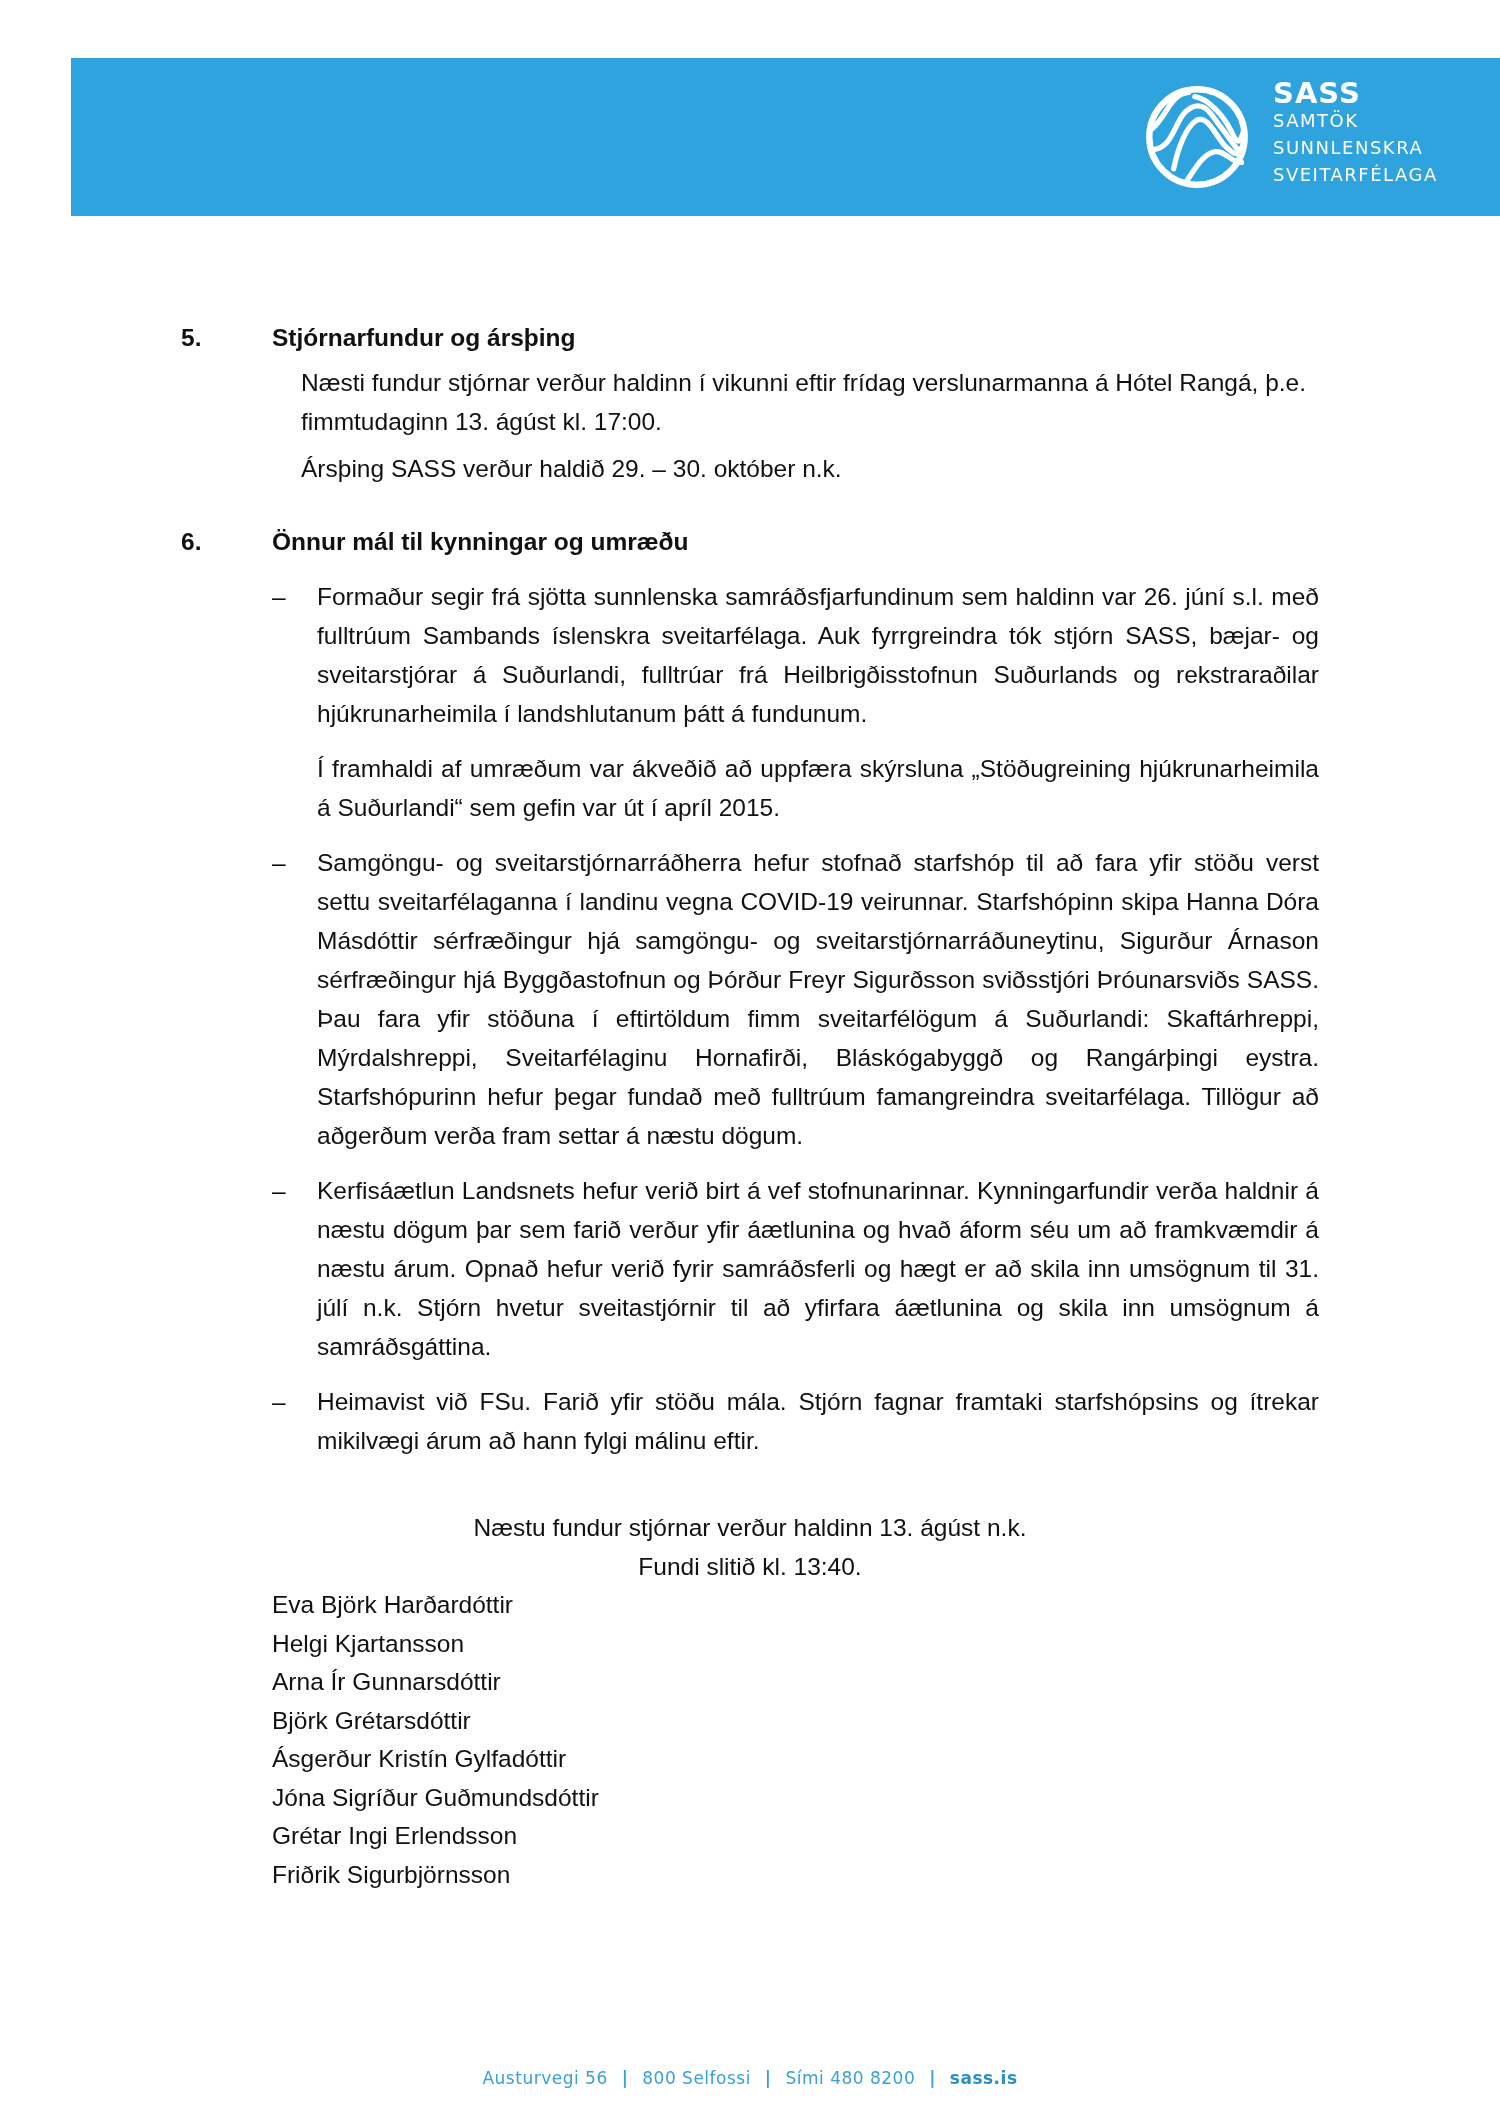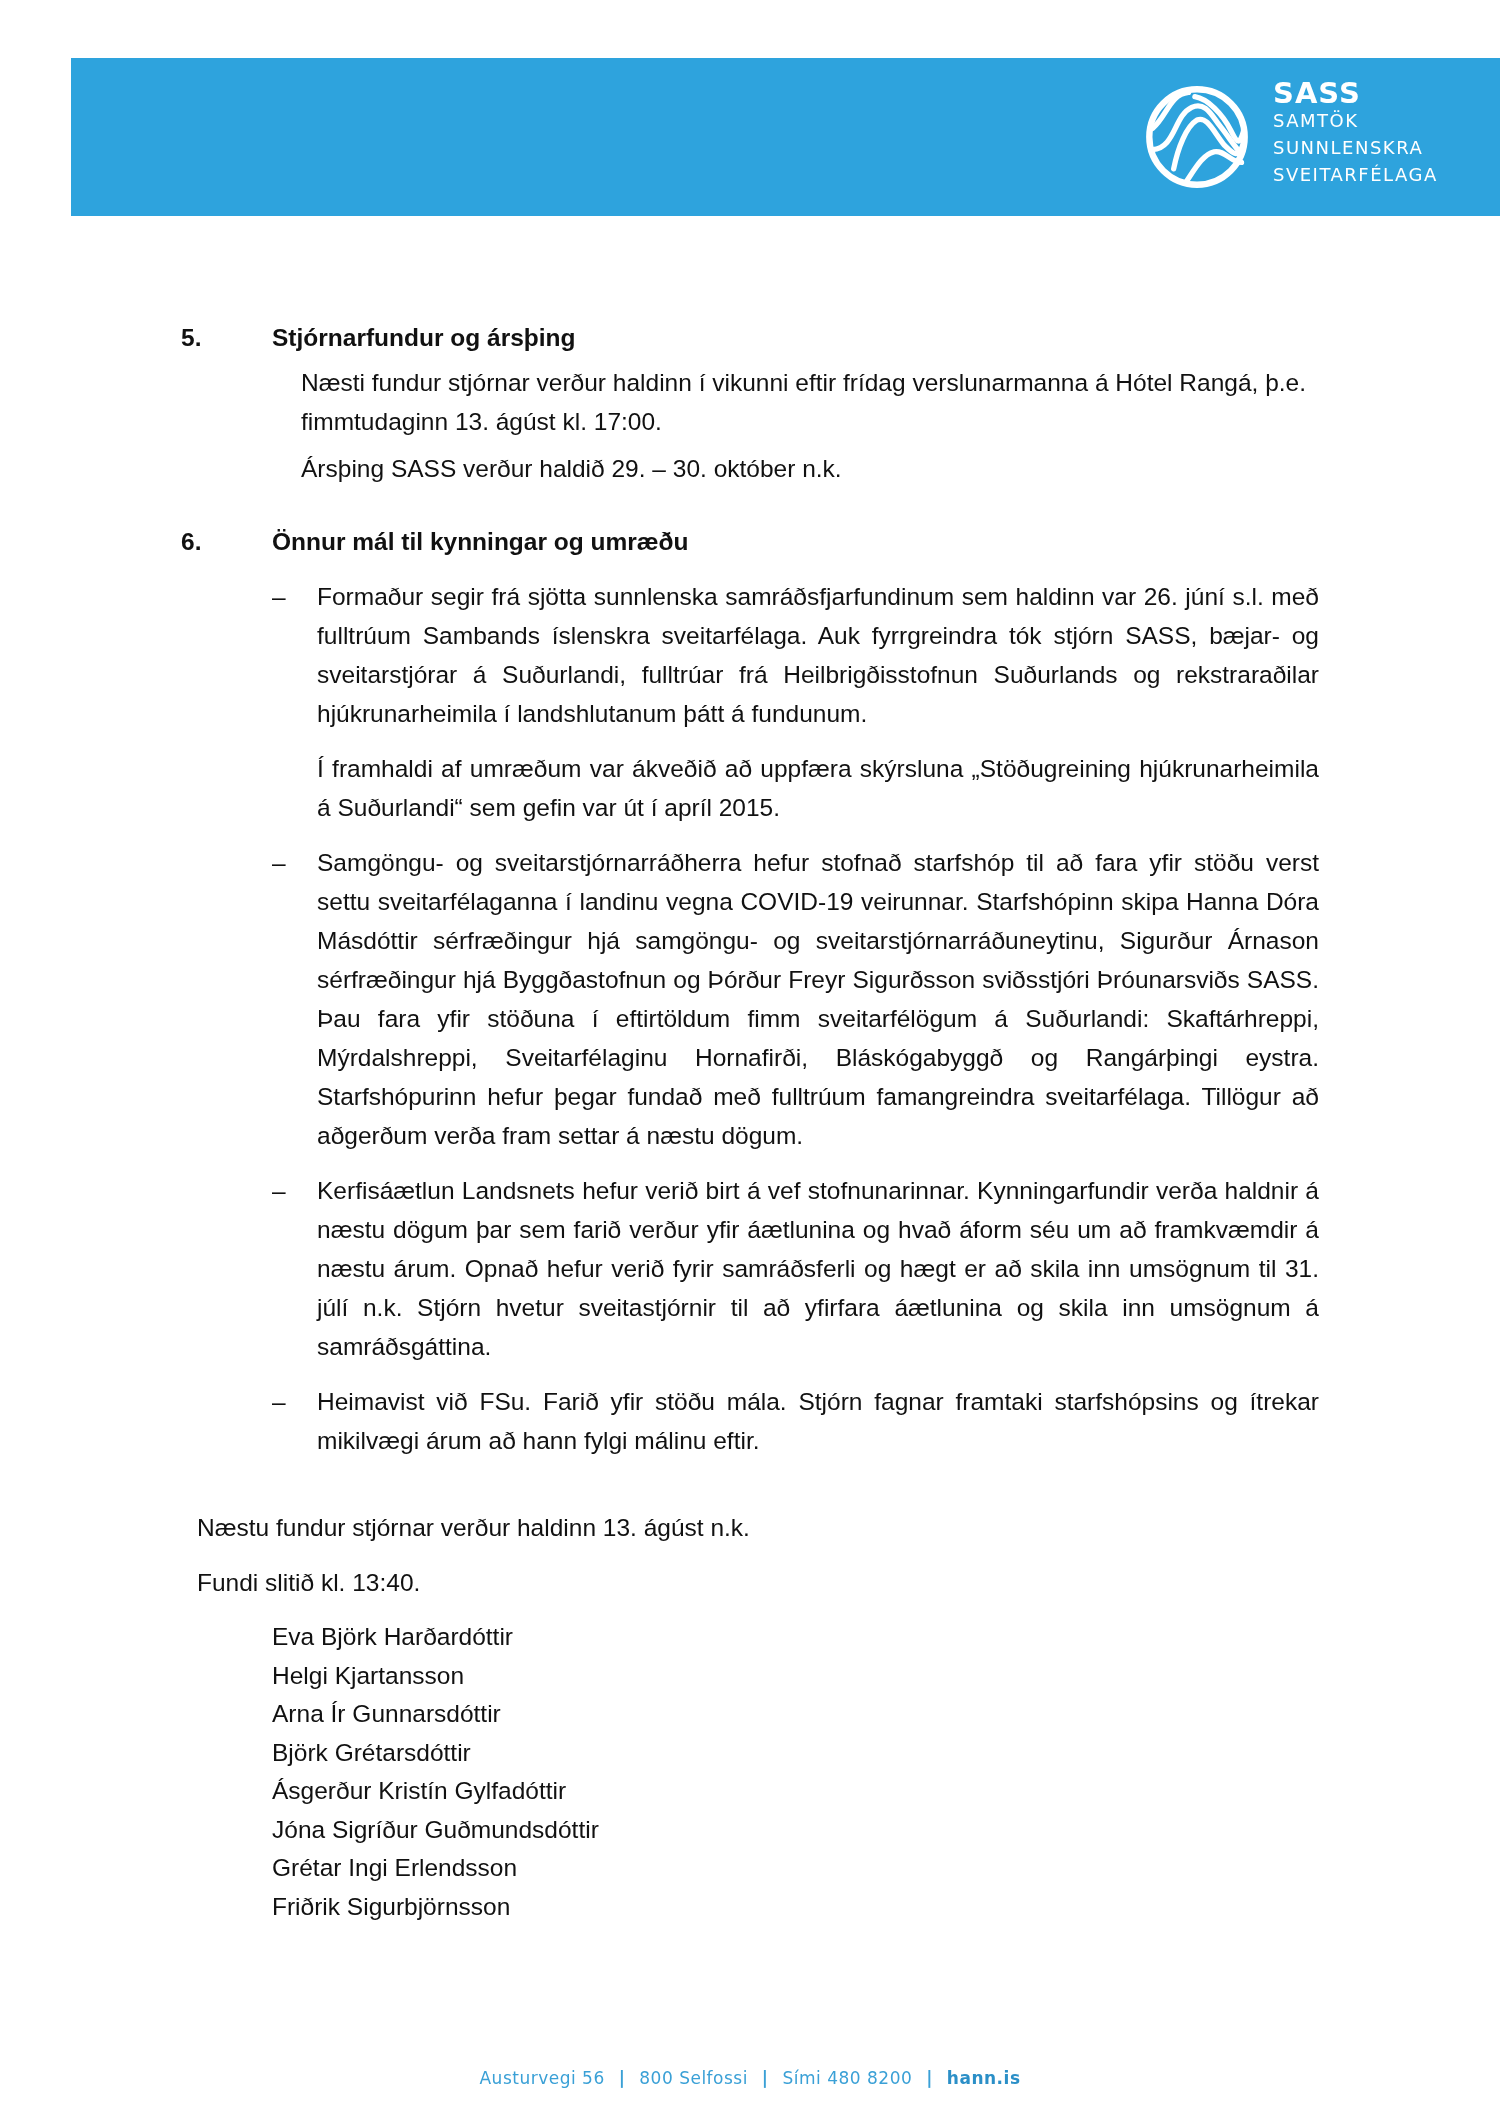--- a/index.html
+++ b/index.html
@@ -40,21 +40,21 @@
     position: relative; padding-left: 45px; margin-bottom: 8px;
     text-align: justify;
   }
   .bullet .dash {
     position: absolute; left: 0; top: 0; width: 20px;
   }
   .bullet p { margin: 16px 0 10px 0; text-align: justify; }
   .bullet p:last-child { margin-bottom: 0; }
 
   .closing { margin-top: 48px; }
-  .closing p { margin: 16px; }
+  .closing p { margin: 0; text-align: center; }
   .adjourn { margin-top: 55px; }
   .signatories { list-style: none; margin: 0 0 0 91px; padding: 0; }
   .signatories li { line-height: 38.5px; }
 
   .footer {
     position: absolute; left: 0; right: 0; top: 2068px; text-align: center;
     font-family: "DejaVu Sans", sans-serif; font-size: 17px; color: #3aa0d6;
     letter-spacing: 0.5px;
   }
   .footer .sep { font-weight: bold; margin: 0 8px; }
@@ -135,14 +135,14 @@
   </div>
 </div>
 
 <div class="footer">
   <span>Austurvegi 56</span>
   <span class="sep">|</span>
   <span>800 Selfossi</span>
   <span class="sep">|</span>
   <span>Sími 480 8200</span>
   <span class="sep">|</span>
-  <span class="web">hann.is</span>
+  <span class="web">sass.is</span>
 </div>
 
 </body></html>

